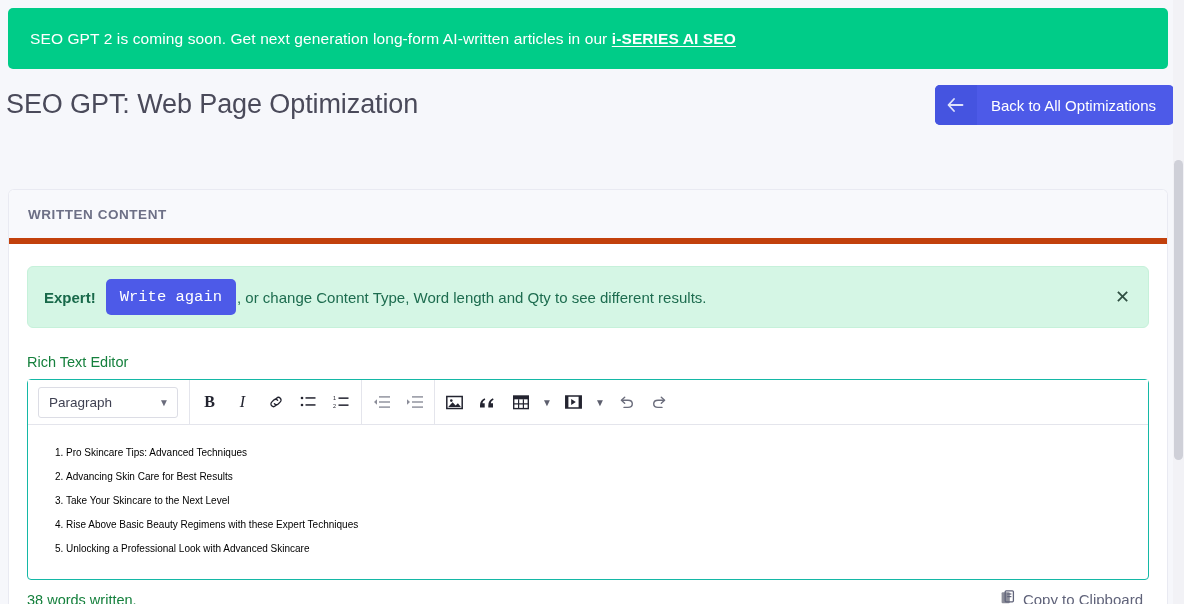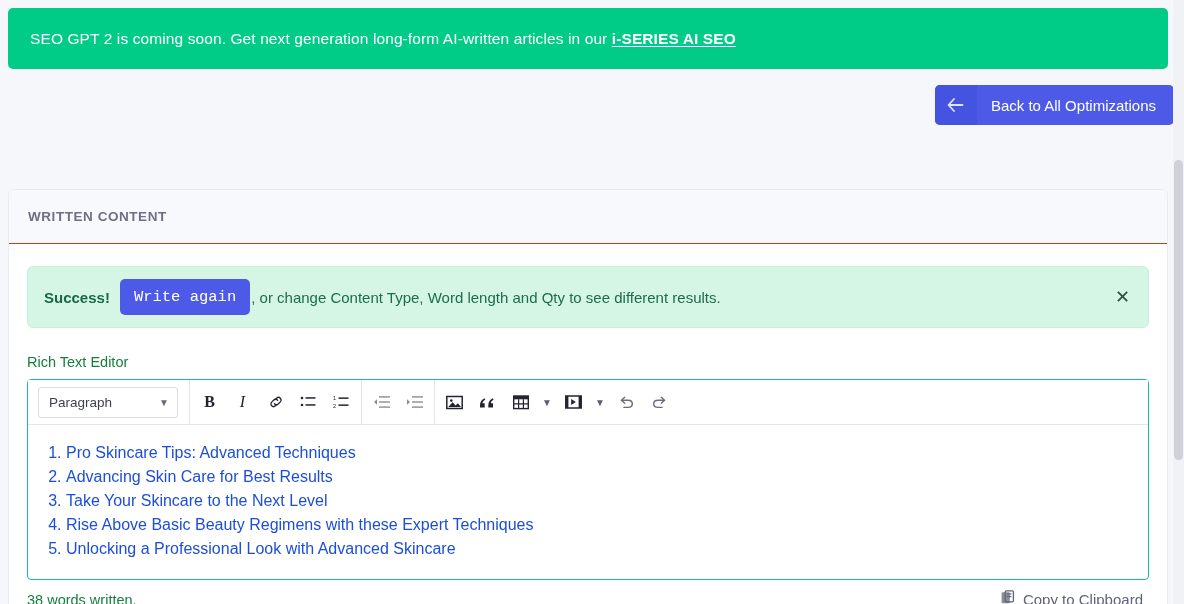--- a/index.html
+++ b/index.html
@@ -102,21 +102,21 @@
     width: 1160px;
     height: 415px;
     background: #ffffff;
     border: 1px solid #e9eaf2;
     border-radius: 6px 6px 0 0;
     border-bottom: none;
   }
   .card-header {
     height: 54px;
     background: #f8f9fc;
-    border-bottom: 1px solid #c2410c;
+    border-bottom: 6px solid #c2410c;
     border-radius: 5px 5px 0 0;
     display: flex;
     align-items: center;
     padding: 0 0 0 19px;
   }
   .card-header-title {
     font-size: 13.5px;
     font-weight: bold;
     letter-spacing: 0.55px;
     color: #6d7086;
@@ -238,22 +238,22 @@
   .editor-area {
     padding: 16px 18px 18px 18px;
     min-height: 128px;
   }
   .editor-area ol {
     margin: 0;
     padding-left: 20px;
     list-style: decimal;
   }
   .editor-area li {
-    font-size: 16px;
-    color: #1d4ed8;
+    font-size: 10px;
+    color: #000000;
     line-height: 24px;
   }
 
   
   .editor-footer {
     display: flex;
     justify-content: space-between;
     align-items: center;
     padding: 8px 2px 0 0;
   }
@@ -292,41 +292,42 @@
 </head>
 <body>
 
 <div class="page">
 
   <div class="banner">
     <div class="banner-text"><span>SEO GPT 2 is coming soon. Get next generation long-form AI-written articles in our </span><a class="banner-link">i-SERIES AI SEO</a></div>
   </div>
 
   <div class="title-row">
+    <h1 class="page-title">SEO GPT: Web Page Optimization</h1>
     <button class="back-btn">
       <span class="back-btn-icon">
         <svg width="17" height="14" viewBox="0 0 17 14" fill="none" aria-hidden="true">
           <path d="M7 1L1.5 7L7 13" stroke="#dfe2fb" stroke-width="1.8" stroke-linecap="round" stroke-linejoin="round"></path>
           <path d="M1.8 7H15.5" stroke="#dfe2fb" stroke-width="1.8" stroke-linecap="round"></path>
         </svg>
       </span>
       <span class="back-btn-label">Back to All Optimizations</span>
     </button>
   </div>
 
 
   <div class="card">
     <div class="card-header">
       <span class="card-header-title">WRITTEN CONTENT</span>
     </div>
 
     <div class="card-body">
 
       <div class="alert">
-        <span class="alert-strong">Success!</span>
+        <span class="alert-strong">Expert!</span>
         <button class="alert-btn">Write again</button>
         <span class="alert-rest">, or change Content Type, Word length and Qty to see different results.</span>
         <button class="alert-close">✕</button>
       </div>
 
       <div class="editor-label">Rich Text Editor</div>
 
       <div class="editor-wrap">
 
         <div class="toolbar">

